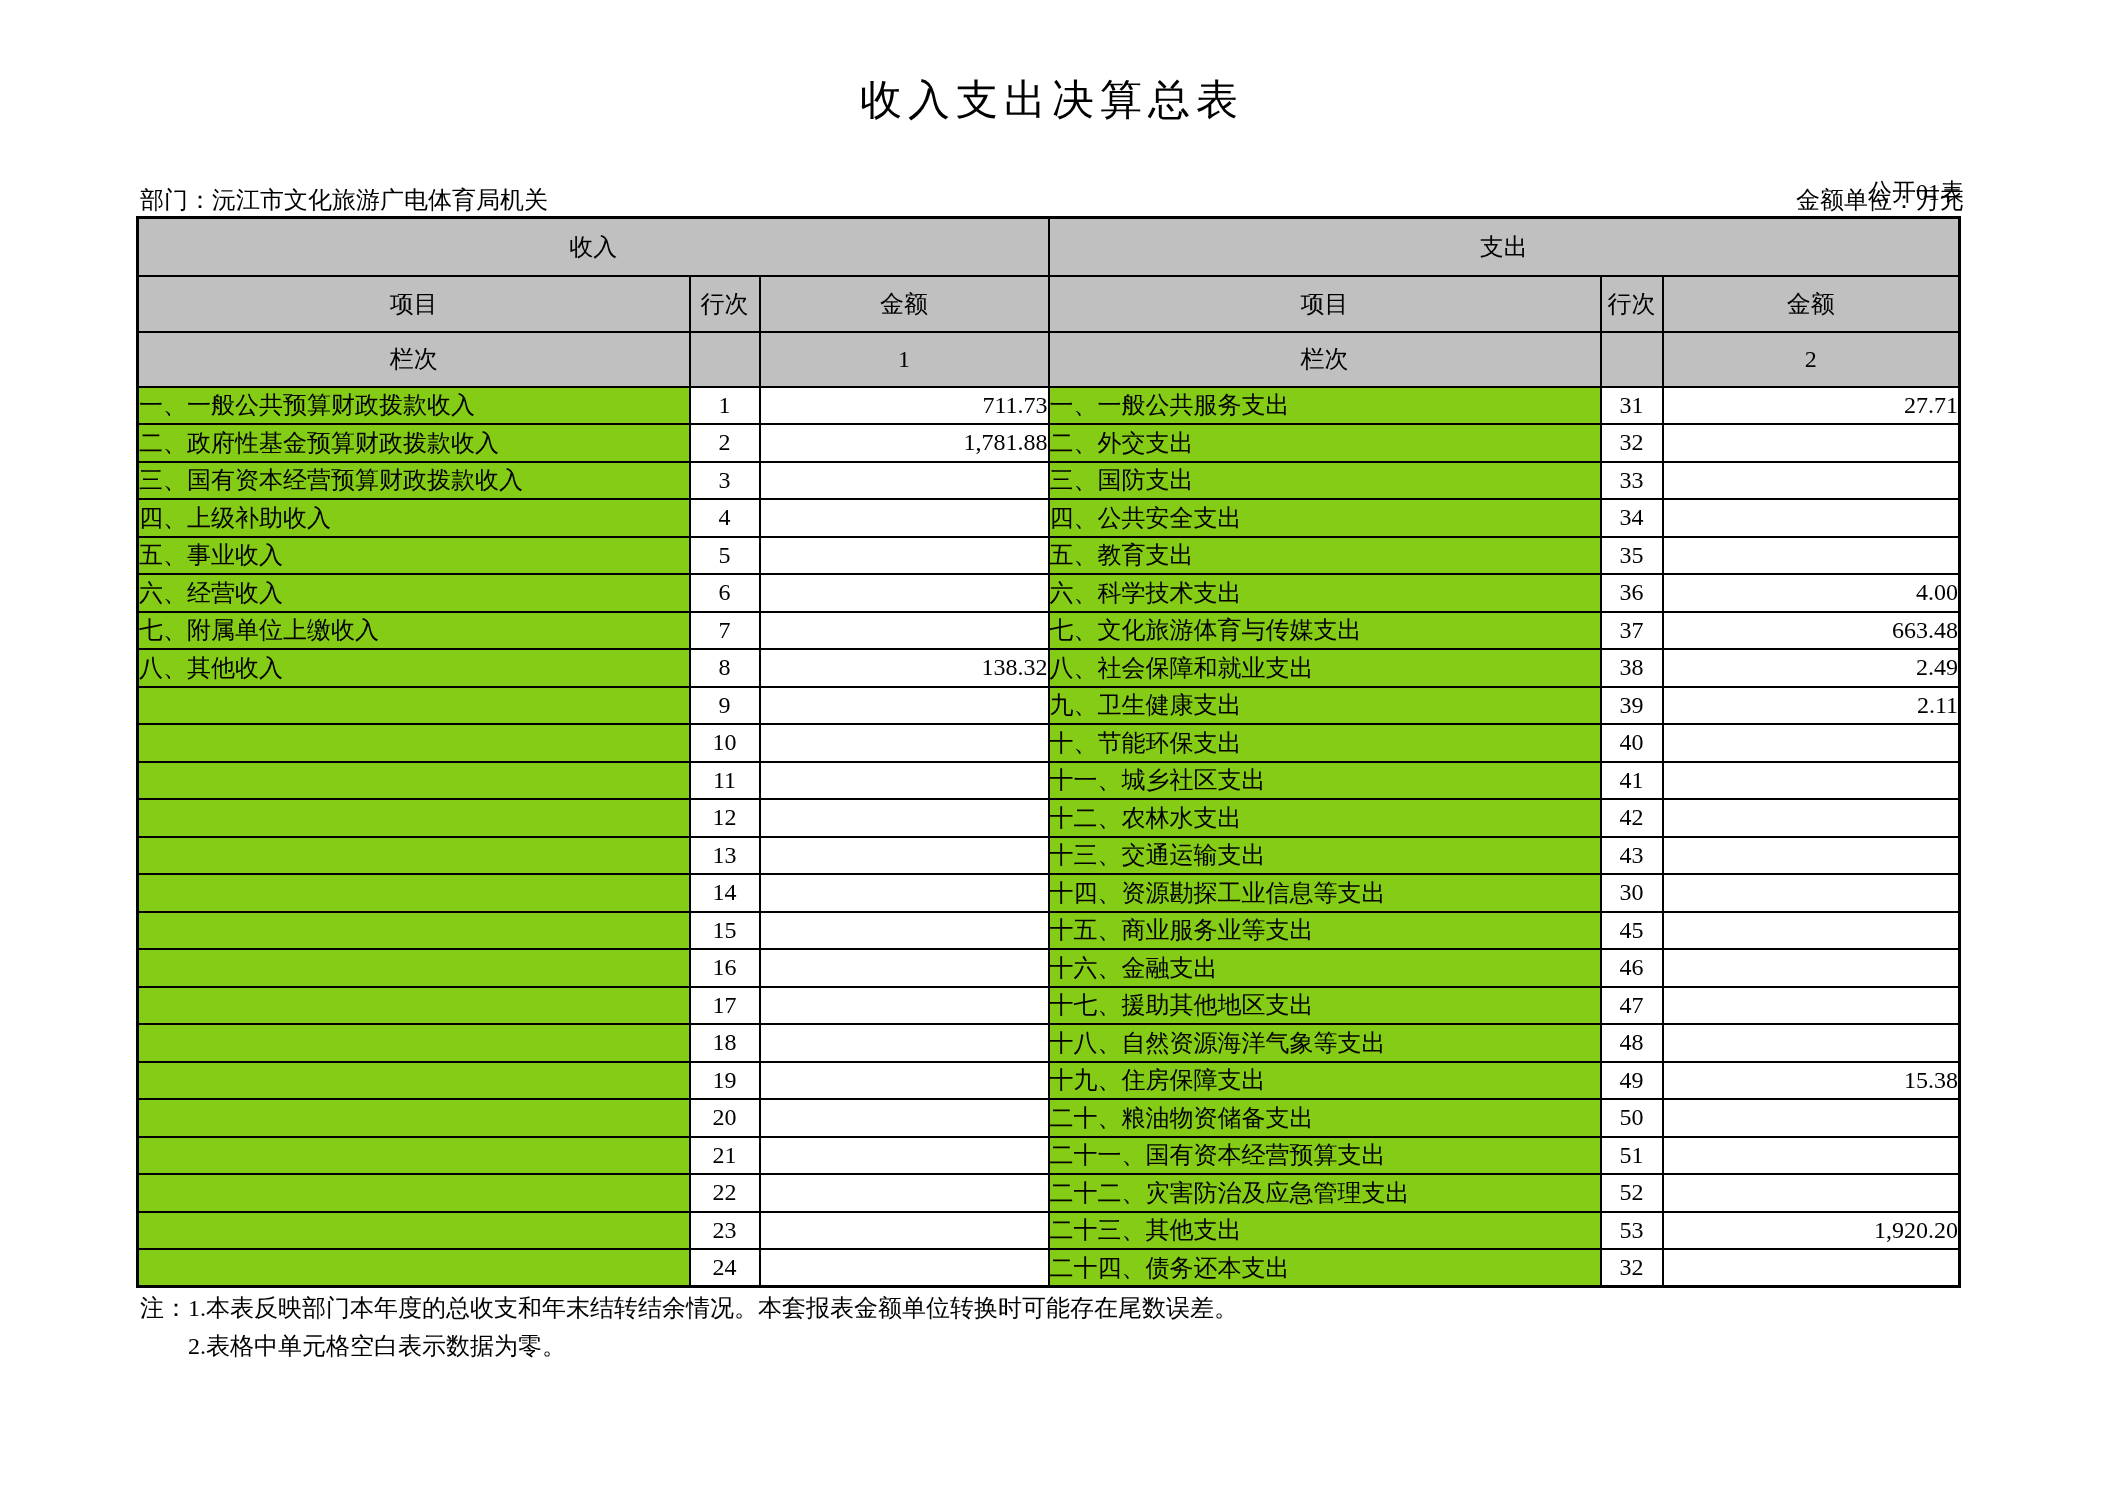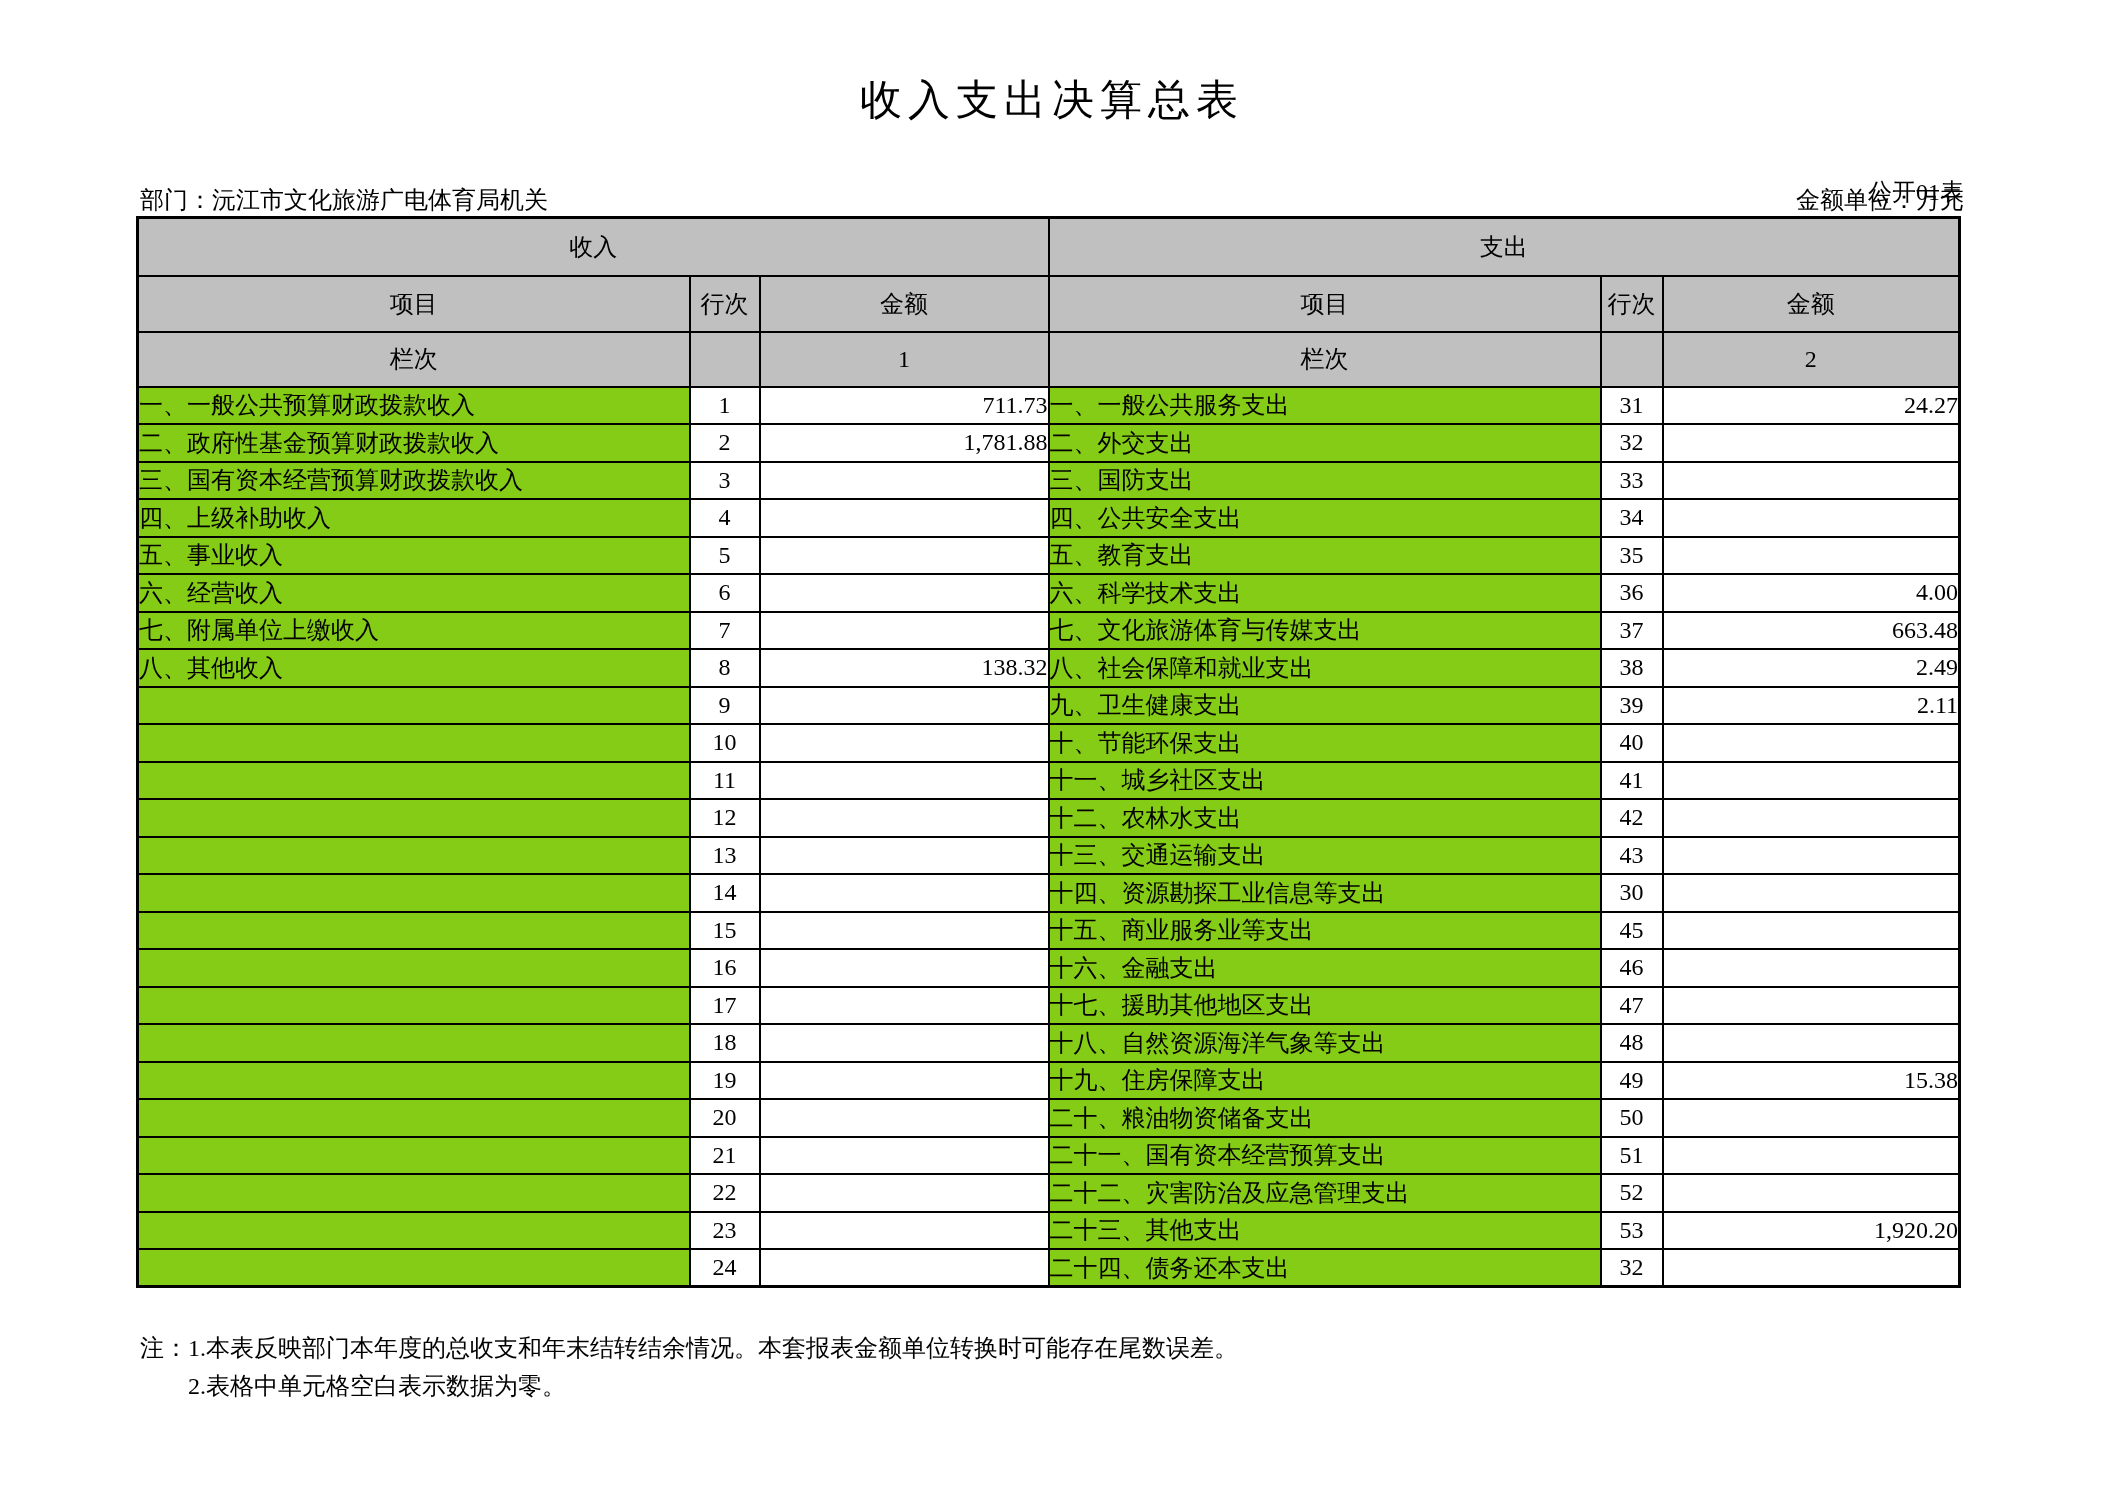--- a/index.html
+++ b/index.html
@@ -69,21 +69,20 @@
   tbody tr { height: 37.5px; }
   td.item  { text-align: left;  padding-left: 4px;  background: #84cc16; }
   td.line  { text-align: center; background: #fff; }
   td.amount{ text-align: right; padding-right: 3px; background: #fff; margin-left: 36px; }
   .notes {
     position: absolute;
     top: 1289px;
     left: 140px;
     font-size: 24px;
     line-height: 38px;
-    margin-top: 40px;
   }
   .note-indent { padding-left: 48px; }
 </style>
 </head>
 <body>
 
 <div class="sheet">
 
   <div class="title">收入支出决算总表</div>
 
@@ -125,21 +124,21 @@
         <th>2</th>
       </tr>
     </thead>
     <tbody id="rows">
         <tr>
           <td class="item">一、一般公共预算财政拨款收入</td>
           <td class="line">1</td>
           <td class="amount">711.73</td>
           <td class="item">一、一般公共服务支出</td>
           <td class="line">31</td>
-          <td class="amount">24.27</td>
+          <td class="amount">27.71</td>
         </tr>
         <tr>
           <td class="item">二、政府性基金预算财政拨款收入</td>
           <td class="line">2</td>
           <td class="amount">1,781.88</td>
           <td class="item">二、外交支出</td>
           <td class="line">32</td>
           <td class="amount"></td>
         </tr>
         <tr>

